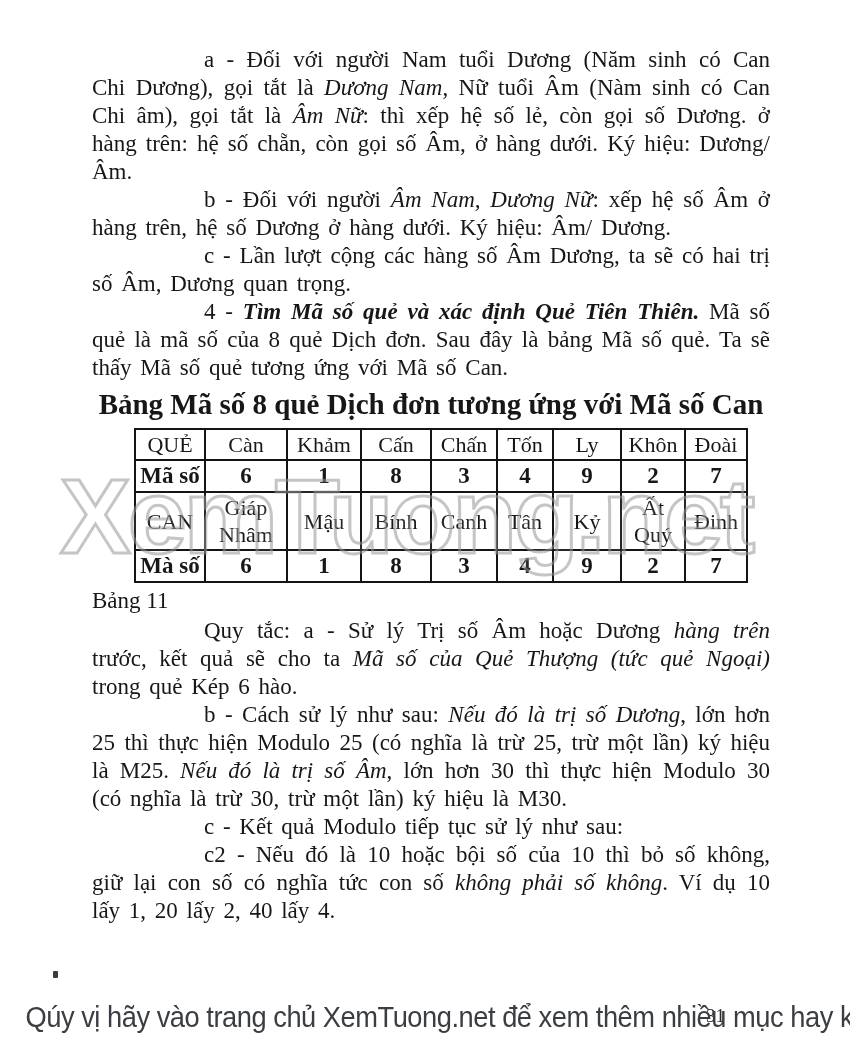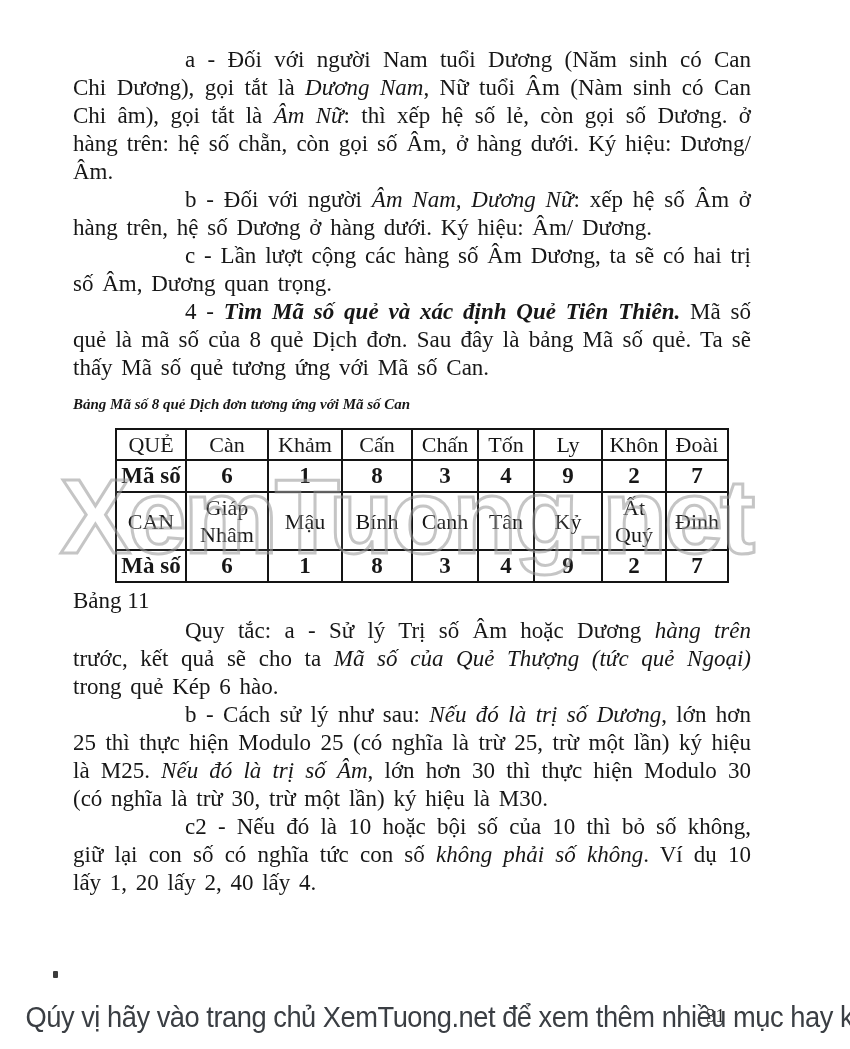--- a/index.html
+++ b/index.html
@@ -1,30 +1,30 @@
 <!DOCTYPE html>
 <html><head>
 <meta charset="utf-8">
 <style>
   html,body{margin:0;padding:0;background:#ffffff;}
   .page{
     position:relative;width:850px;height:1049px;background:#ffffff;
     font-family:"Liberation Serif","DejaVu Serif",serif;color:#171717;
     overflow:hidden;
   }
-  .content{position:absolute;left:73px;top:46px;width:678px;}
+  .content{position:absolute;left:92px;top:46px;width:678px;}
   .para{
     margin:0;font-size:23px;line-height:28px;text-align:justify;
     text-indent:112px;word-spacing:3px;
   }
   .i{font-style:italic;}
   .bi{font-weight:bold;font-style:italic;}
   .table-title{
-    margin:8px 0 10px 0;font-size:15px;font-weight:bold;text-align:left;
-    text-indent:0;line-height:28px;font-style:italic;
+    margin:8px 0 10px 0;font-size:29px;font-weight:bold;text-align:center;
+    text-indent:0;line-height:28px;
   }
   .qtable{
     border-collapse:collapse;margin-left:42px;position:relative;z-index:1;
     table-layout:fixed;width:612px;background:transparent;
   }
   .qtable td{
     border:2px solid #141414;text-align:center;font-size:22px;
     padding:1px 2px;line-height:27px;overflow:hidden;
   }
   tr.row-ma td{font-weight:bold;font-size:23px;line-height:28px;}
@@ -130,20 +130,21 @@
         </tr>
       </tbody>
     </table>
 
     <div class="caption">Bảng 11</div>
 
     <p class="para"><span>Quy tắc: a - Sử lý Trị số Âm hoặc Dương </span><span class="i">hàng trên</span><span> trước, kết quả sẽ cho ta </span><span class="i">Mã số của Quẻ Thượng (tức quẻ Ngoại)</span><span> trong quẻ Kép 6 hào.</span></p>
 
     <p class="para"><span>b - Cách sử lý như sau: </span><span class="i">Nếu đó là trị số Dương</span><span>, lớn hơn 25 thì thực hiện Modulo 25 (có nghĩa là trừ 25, trừ một lần) ký hiệu là M25. </span><span class="i">Nếu đó là trị số Âm</span><span>, lớn hơn 30 thì thực hiện Modulo 30 (có nghĩa là trừ 30, trừ một lần) ký hiệu là M30.</span></p>
 
+    <p class="para"><span>c - Kết quả Modulo tiếp tục sử lý như sau:</span></p>
 
 
     <p class="para"><span>c2 - Nếu đó là 10 hoặc bội số của 10 thì bỏ số không, giữ lại con số có nghĩa tức con số </span><span class="i">không phải số không</span><span>. Ví dụ 10 lấy 1, 20 lấy 2, 40 lấy 4.</span></p>
 
   </div>
 
   <div class="watermark">XemTuong.net</div>
 
   <span class="pagenum">31</span>
 

